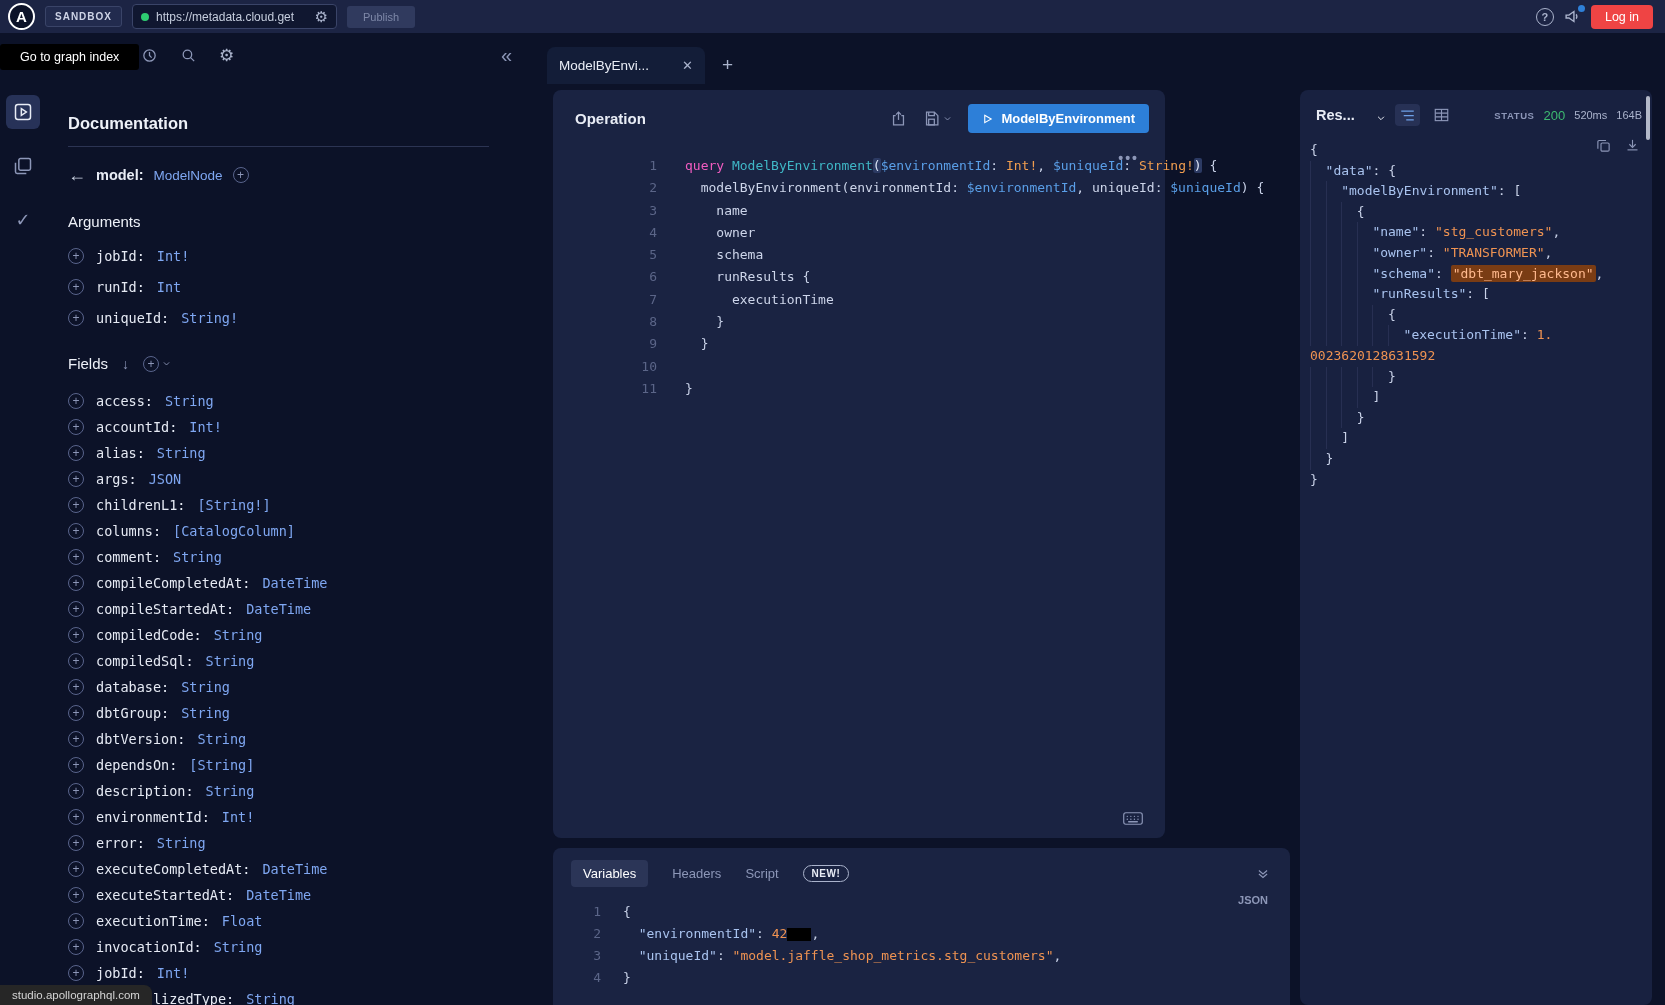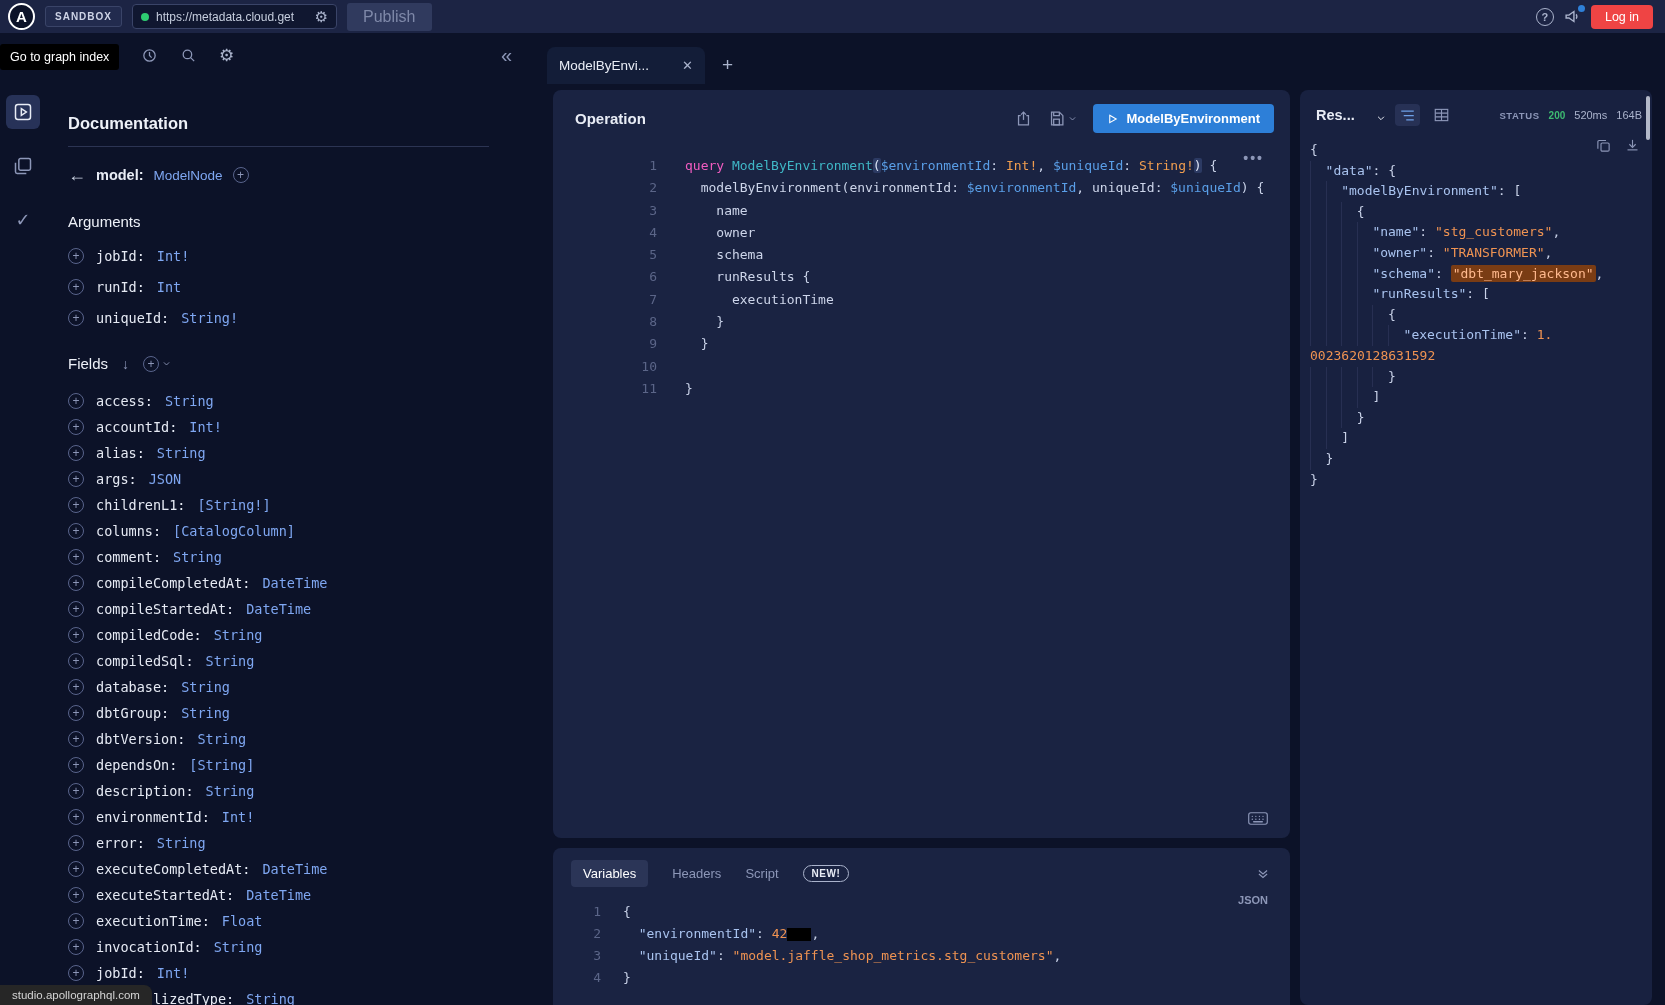--- a/index.html
+++ b/index.html
@@ -13,21 +13,21 @@
   }
 
   
   .topbar{position:absolute;top:0;left:0;right:0;height:33px;background:#1c2444;display:flex;align-items:center;padding:0 12px 0 6px;gap:10px;z-index:5}
   .logo{width:27px;height:27px;border:2.5px solid #fff;border-radius:50%;display:flex;align-items:center;justify-content:center;font-weight:bold;font-size:15px;color:#fff;background:#0c1228;margin-left:2px}
   .sandbox-chip{border:1px solid #3a4468;background:#222b4e;color:#cdd3e6;font-size:10px;font-weight:bold;letter-spacing:1px;padding:4px 9px;border-radius:3px}
   .url-box{display:flex;align-items:center;gap:7px;background:#101730;border:1px solid #3a4468;border-radius:4px;padding:4px 8px;width:205px;color:#c6cede;font-size:12px}
   .green-dot{width:8px;height:8px;border-radius:50%;background:#2ecc71;flex:none}
   .url-text{flex:1;overflow:hidden;white-space:nowrap}
   .gear-glyph{font-size:15px;line-height:1;color:#aab3cc}
-  .publish-btn{background:#303a5e;color:#7e88a8;font-size:16px;padding:5px 16px;border-radius:3px;border:none}
+  .publish-btn{background:#303a5e;color:#7e88a8;font-size:11px;padding:5px 16px;border-radius:3px;border:none}
   .tb-spacer{flex:1}
   .help-icon{width:18px;height:18px;border:1.5px solid #aab3cc;border-radius:50%;color:#aab3cc;font-size:11px;display:flex;align-items:center;justify-content:center;font-weight:bold}
   .mega-wrap{position:relative;color:#aab3cc;display:flex}
   .mega-dot{position:absolute;top:-3px;right:-4px;width:7px;height:7px;border-radius:50%;background:#2f80d8}
   .login-btn{background:#ef4444;color:#fff;font-size:12.5px;padding:5px 14px;border-radius:4px;border:none}
 
   
   .rail{position:absolute;left:0;top:33px;width:46px;bottom:0;display:flex;flex-direction:column;align-items:center;padding-top:62px;gap:20px;color:#8d97b8}
   .rail-btn{display:flex;align-items:center;justify-content:center;width:34px;height:34px;border-radius:6px}
   .rail-btn.active{background:#273258;color:#e8ecf5}
@@ -56,21 +56,21 @@
   #args-list{margin-top:10px}
   #args-list .doc-row{height:31px}
   #fields-list{margin-top:16px}
   #fields-list .doc-row{height:26px}
   .doc-row{display:flex;align-items:center;gap:12px;font-family:"DejaVu Sans Mono",monospace;font-size:13.5px}
   .circle-plus{flex:none;width:16px;height:16px;border:1px solid #59648c;border-radius:50%;color:#8d97b8;font-size:12px;line-height:14px;text-align:center;font-family:"Liberation Sans",sans-serif}
   .doc-name{color:#e6eaf4}
   .doc-type{color:#7fa7f2}
 
   
-  .op-card{position:absolute;left:553px;top:90px;width:737px;height:748px;background:#1a2342;border-radius:8px}
+  .op-card{position:absolute;left:553px;top:90px;width:612px;height:748px;background:#1a2342;border-radius:8px}
   .op-header{display:flex;align-items:center;padding:14px 16px 0 22px;gap:16px}
   .op-title{font-size:15px;font-weight:bold;color:#e8ecf5;flex:1}
   .op-icon{color:#8d97b8;display:flex;align-items:center;gap:3px}
   .run-btn{display:flex;align-items:center;gap:8px;background:#2d7fd8;border:none;border-radius:4px;color:#fff;font-size:13px;font-weight:bold;padding:7px 14px}
   .op-code{margin-top:22px;font-family:"DejaVu Sans Mono",monospace;font-size:13px;line-height:22.3px}
   .code-line{display:flex;white-space:pre}
   .op-code .ln{flex:none;width:104px;text-align:right;color:#5b6588}
   .op-code .lc{margin-left:28px}
   .ellipsis-menu{position:absolute;top:60px;right:26px;color:#8d97b8;letter-spacing:2px;font-size:14px;font-weight:bold}
   .kbd-icon{position:absolute;right:22px;bottom:12px;color:#8d97b8}
@@ -103,29 +103,29 @@
   .vars-code .lc{margin-left:22px}
 
   
   .resp-card{position:absolute;left:1300px;top:90px;width:352px;bottom:0;background:#182140;border-radius:8px}
   .resp-header{display:flex;align-items:center;gap:9px;padding:14px 10px 6px 16px}
   .resp-title{font-size:14.5px;font-weight:bold;color:#e8ecf5;display:flex;align-items:flex-end;gap:21px}
   .icon-btn{display:flex;align-items:center;justify-content:center;width:25px;height:22px;border-radius:4px;color:#8d97b8}
   .icon-btn.active{background:#273155;color:#6ea0e8}
   .resp-spacer{flex:1}
   .status-label{font-size:9.5px;letter-spacing:.6px;color:#8d97b8;font-weight:bold}
-  .status-code{font-size:10px;color:#3dba71;font-weight:bold}
+  .status-code{font-size:13px;color:#3dba71;font-weight:normal}
   .meta-txt{font-size:11px;color:#aab3cc}
   .resp-body{position:relative;padding:8px 8px 0 10px;font-family:"DejaVu Sans Mono",monospace;font-size:13px;line-height:20.6px}
   .resp-actions{position:absolute;right:12px;top:6px;display:flex;gap:14px;color:#8d97b8}
   .guide{display:inline-block;width:15.6px;border-left:1px solid #272f52;height:20.6px;vertical-align:top}
   .resp-scroll{position:absolute;right:2px;top:6px;width:4px;height:44px;border-radius:2px;background:#cfd4e2;opacity:.85}
 
   
-  .tooltip{position:absolute;left:0;top:44px;background:#000;color:#fff;font-size:12.5px;padding:6px 10px;border-radius:3px;z-index:30;white-space:nowrap}
+  .tooltip{position:absolute;left:0;top:44px;background:#000;color:#fff;font-size:12.5px;padding:6px 20px;border-radius:3px;z-index:30;white-space:nowrap}
   .status-pill{position:absolute;left:0;bottom:0;background:#262626;color:#d4d4d4;font-size:11.5px;padding:4px 12px;border-top-right-radius:8px;z-index:20}
 
   svg{display:block}
 </style>
 </head>
 <body>
 
 <header class="topbar">
   <div class="logo">A</div>
   <div class="sandbox-chip">SANDBOX</div>

